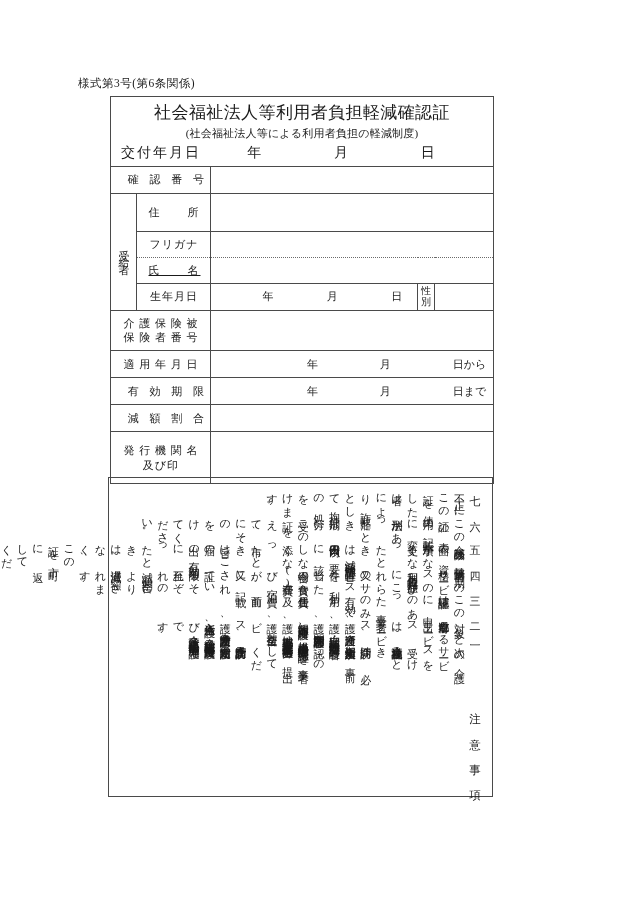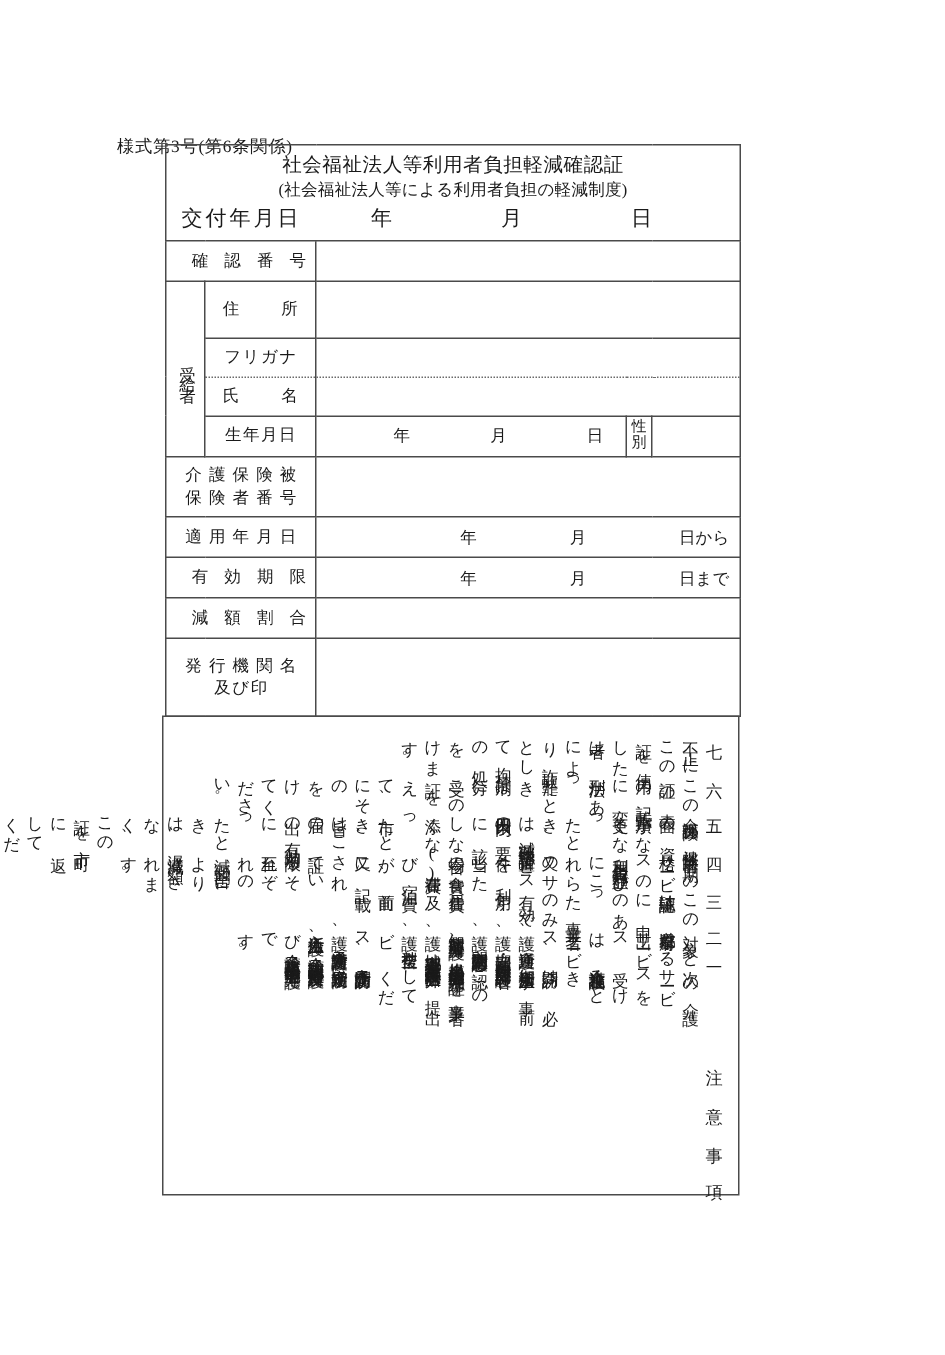--- a/index.html
+++ b/index.html
@@ -17,21 +17,20 @@
   }
 
   
   #form-number {
     position: absolute;
     left: 78px;
     top: 76px;
     font-size: 11.5px;
     letter-spacing: 0.5px;
     white-space: nowrap;
-    margin-top: 14px;
   }
 
   
   #cert-table {
     position: absolute;
     left: 110px;
     top: 96px;
     width: 383px;
     border-collapse: collapse;
     table-layout: fixed;
@@ -41,21 +40,21 @@
     border: 1px solid #4a4a4a;
     padding: 0;
     vertical-align: middle;
   }
 
   .title-cell {
     text-align: center;
     padding: 4px 0 2px 0 !important;
     line-height: 1.45;
   }
-  .title-main { font-size: 13px; letter-spacing: 0.4px; }
+  .title-main { font-size: 17px; letter-spacing: 0.4px; }
   .title-sub  { font-size: 11px; letter-spacing: 0.2px; }
 
   
   .issue-row {
     display: flex;
     align-items: baseline;
     font-size: 14px;
     padding: 1px 0 1px 0;
   }
   .issue-label {
@@ -99,21 +98,21 @@
     height: 72px;
     display: flex;
     align-items: center;
     justify-content: center;
   }
 
   .value-cell { background: #fff; }
 
   
   .dotted-bottom { border-bottom: 1px dotted #6a6a6a !important; }
-  .dotted-top    { border-top: 0 !important; }
+  .dotted-top    { border-top: 0 !important; text-decoration: underline; }
 
   
   .date-line {
     display: flex;
     align-items: baseline;
     font-size: 11px;
     padding: 5px 0;
   }
   .date-line .sp { flex: 1; }
   .d-y { padding-right: 2px; }

